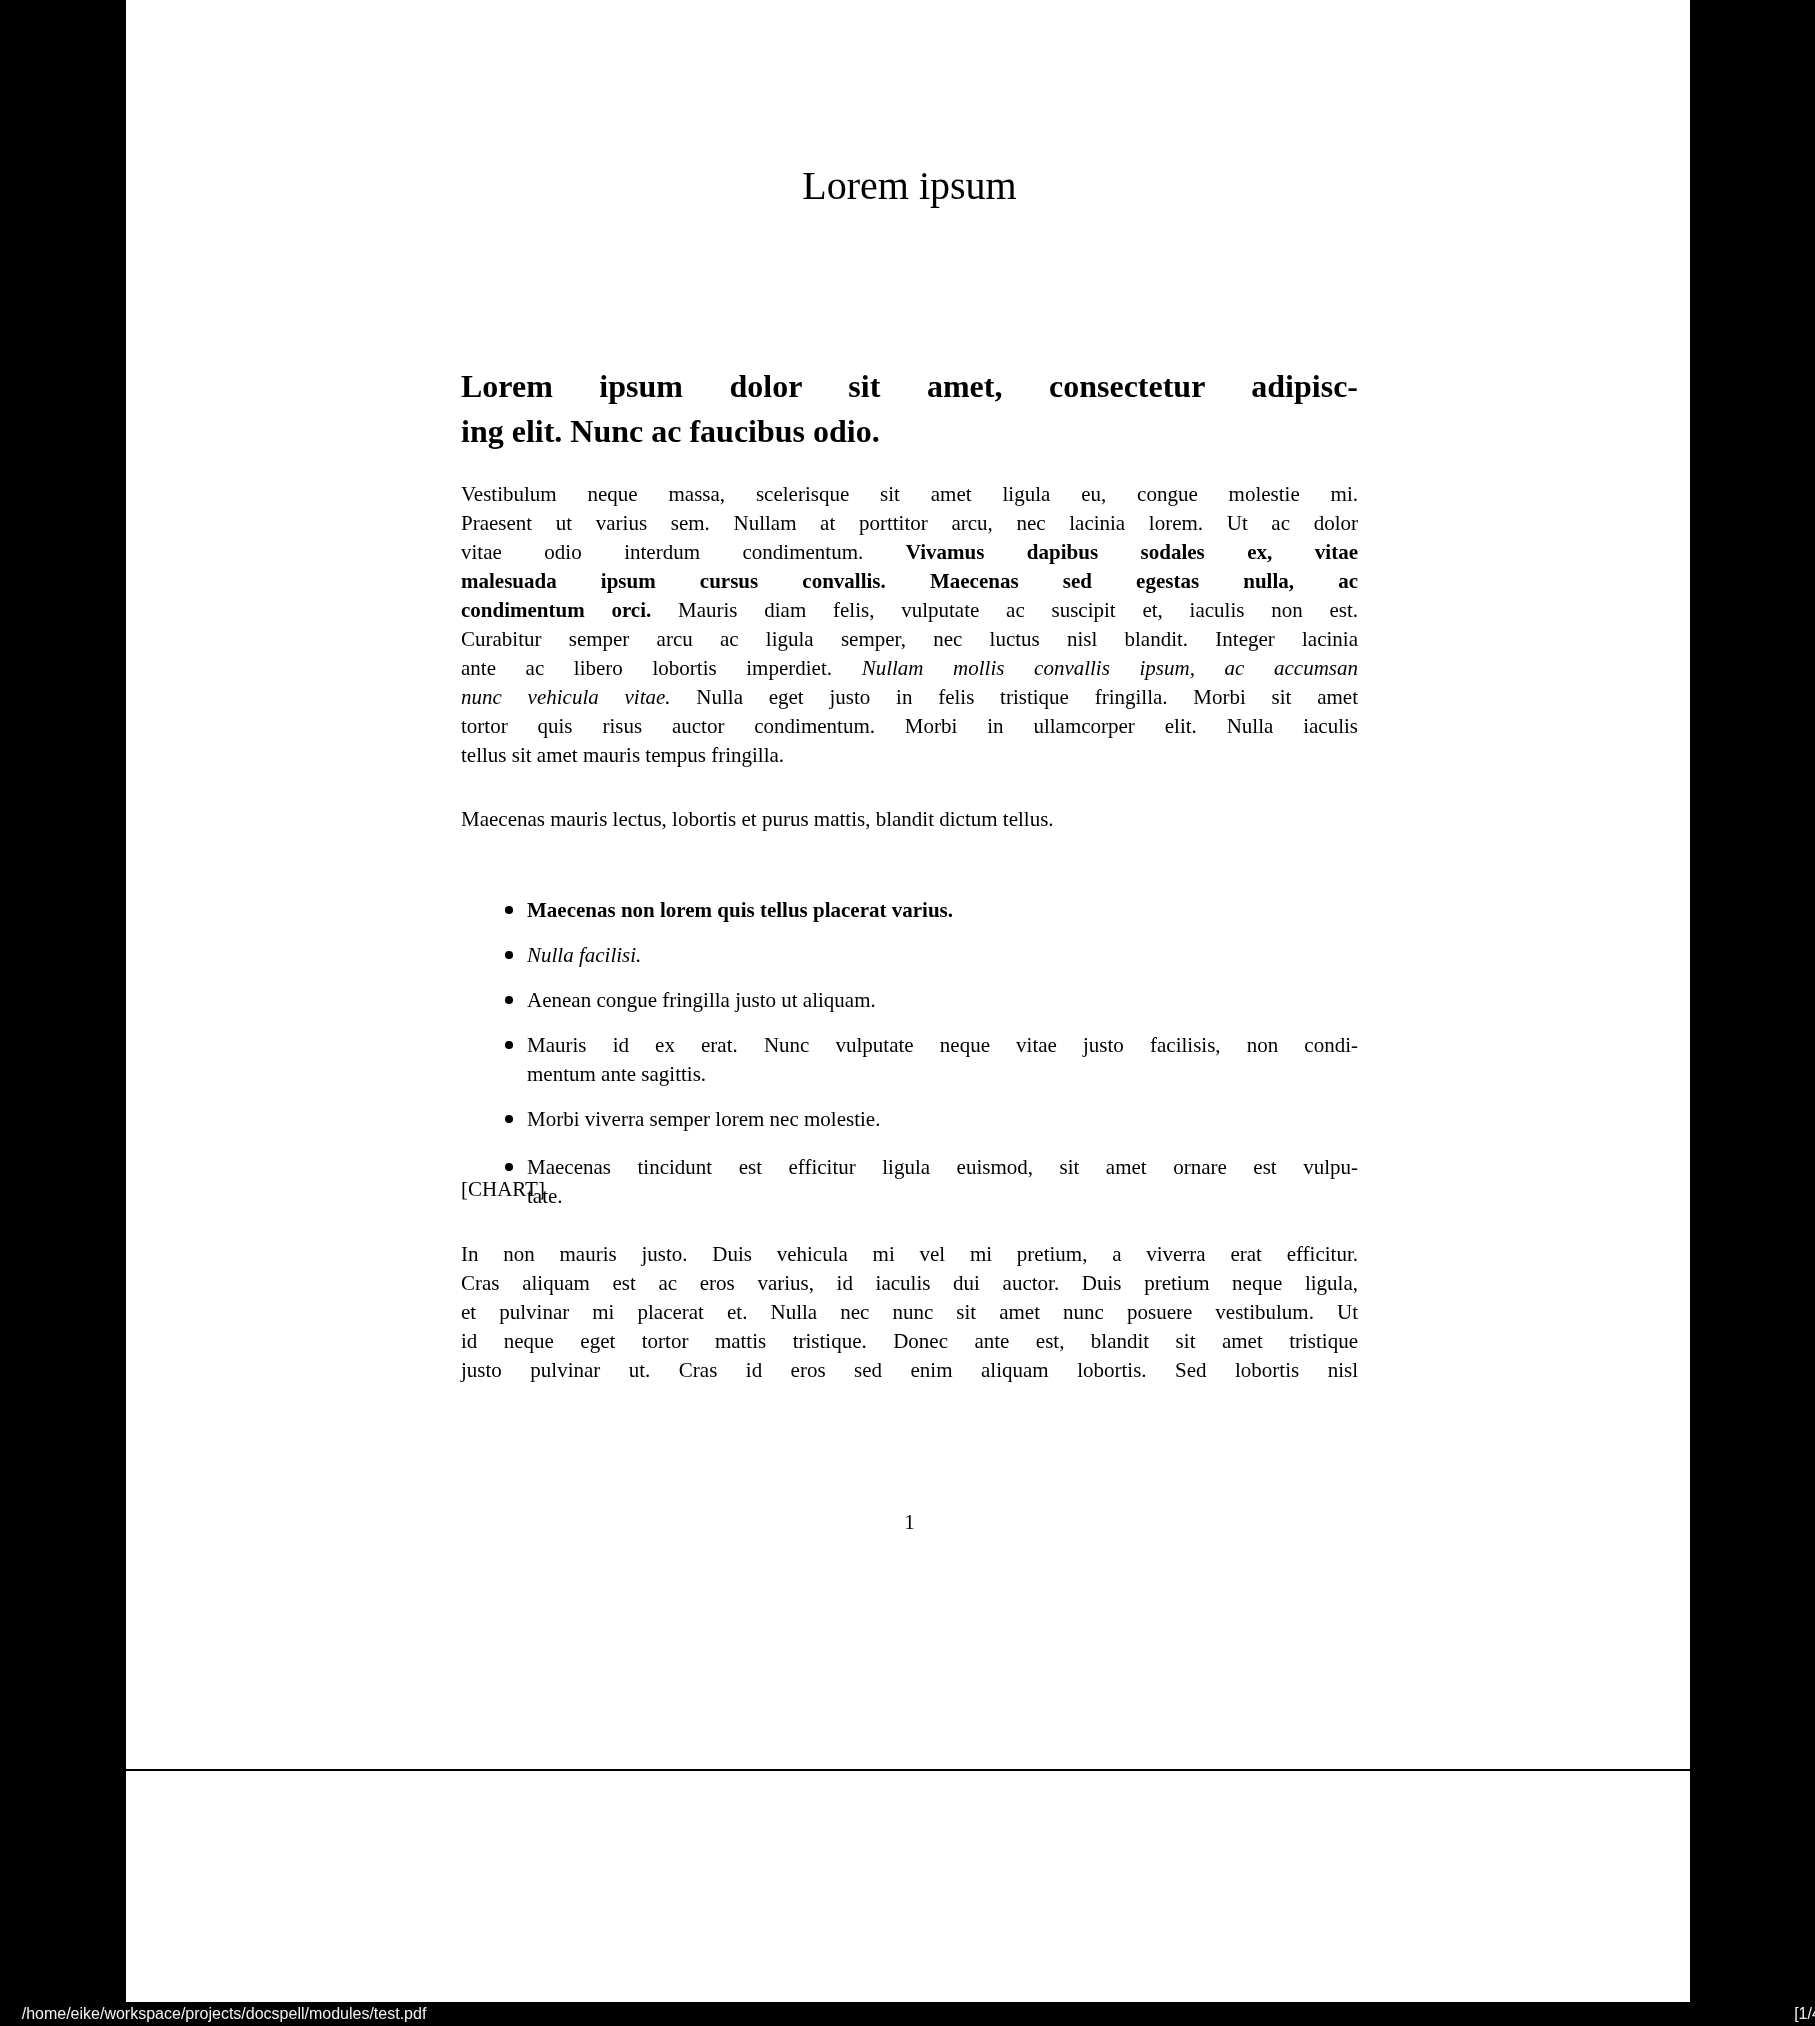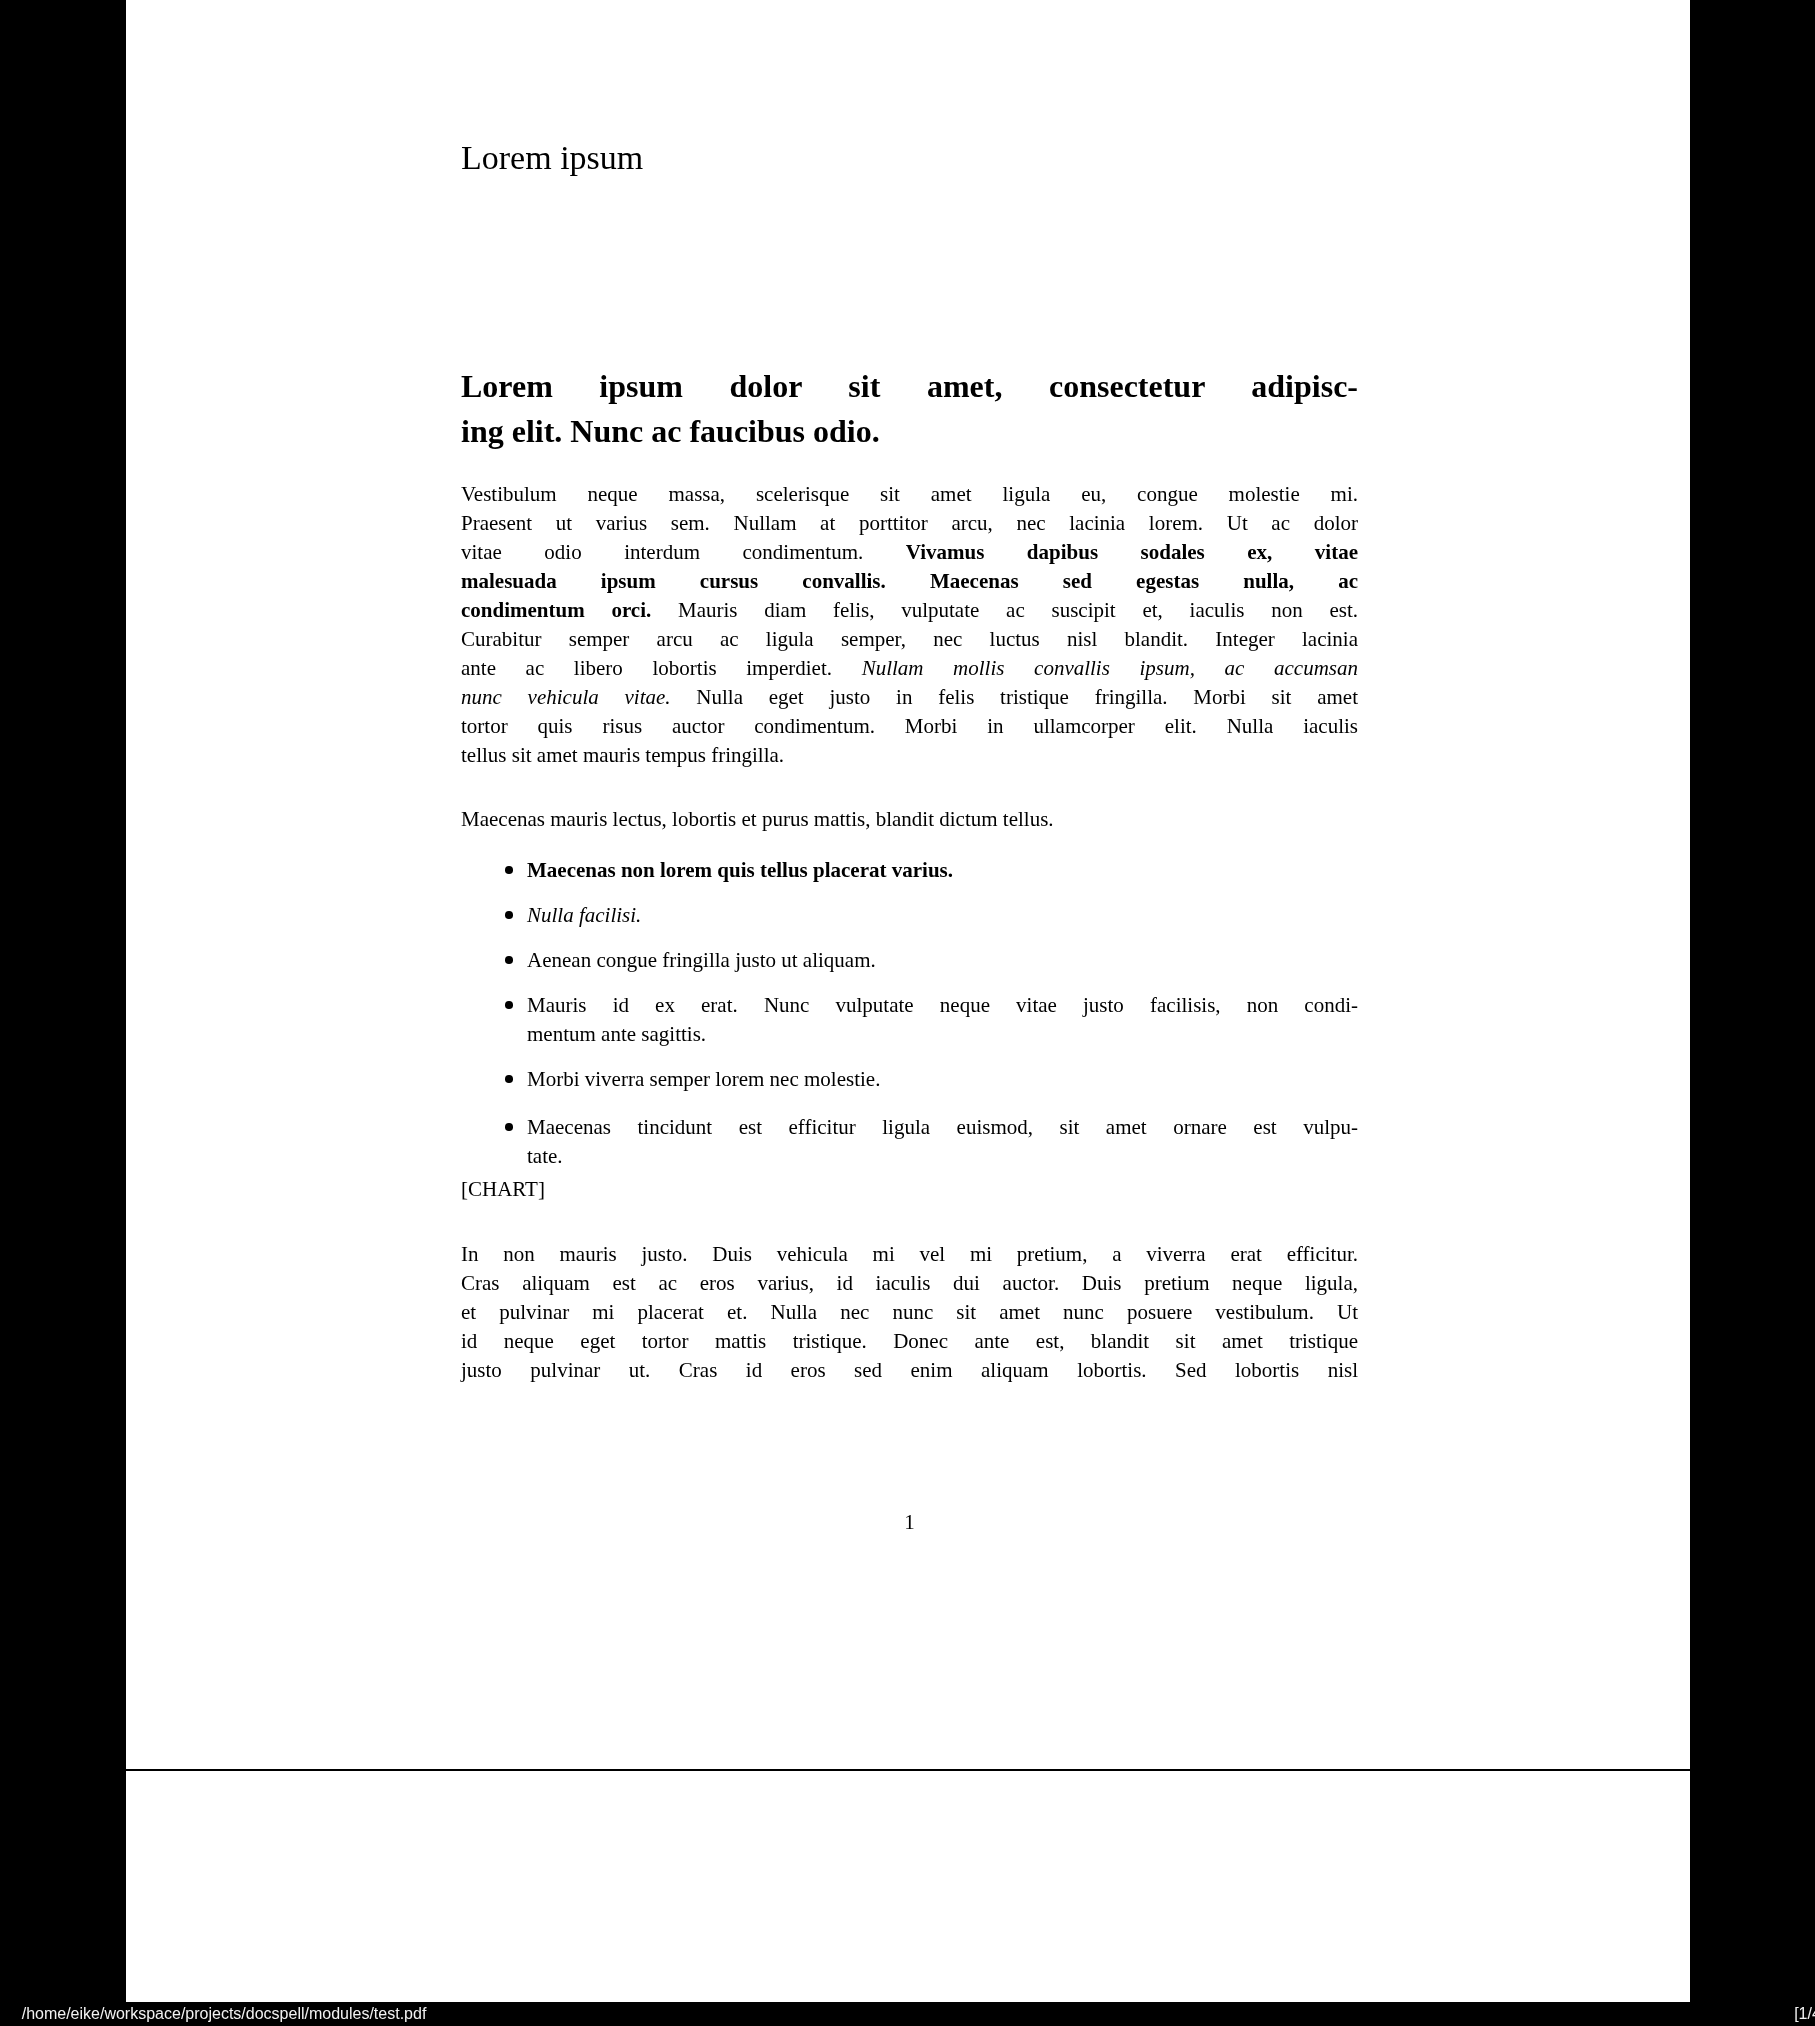--- a/index.html
+++ b/index.html
@@ -13,30 +13,30 @@
   }
   .page {
     position:absolute; left:126px; width:1564px; background:#ffffff;
   }
   #page1 { top:0; height:1769px; }
   #page2 { top:1771px; height:231px; }
 
   .block { position:absolute; left:335px; width:897px; }
 
   .doc-title {
-    top:138px; text-align:left;
-    font-size:34px; line-height:1.2; font-weight:400;
+    top:162px; text-align:center;
+    font-size:40px; line-height:1.2; font-weight:400;
   }
   .section-heading {
     top:364px; font-size:32px; line-height:45px; font-weight:700;
   }
   .body-text { font-size:21px; line-height:29px; }
   #para1 { top:480px; }
   #para2 { top:805px; }
-  #bullet-list { top:856px; }
+  #bullet-list { top:896px; }
   #chart-placeholder { top:1175px; }
   #para3 { top:1240px; }
   #folio { top:1508px; text-align:center; }
 
   .line { text-align:justify; text-align-last:justify; }
   .line.last { text-align-last:left; }
   .b { font-weight:700; }
   .i { font-style:italic; }
 
   .list-item { position:relative; padding-left:66px; margin-bottom:16px; }

